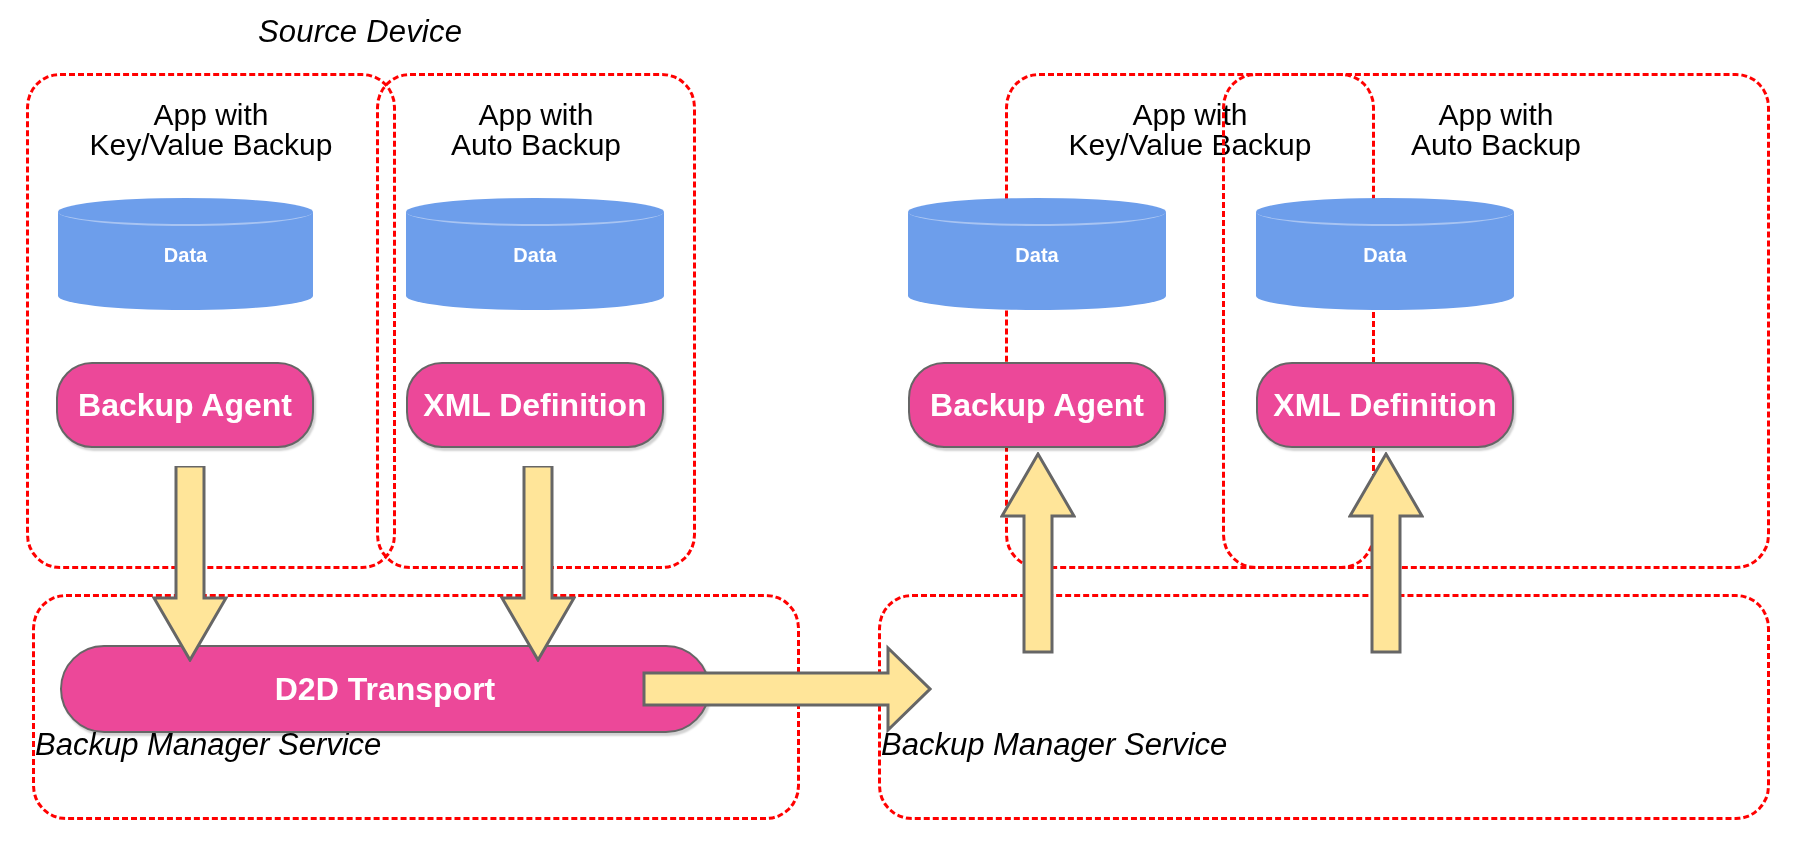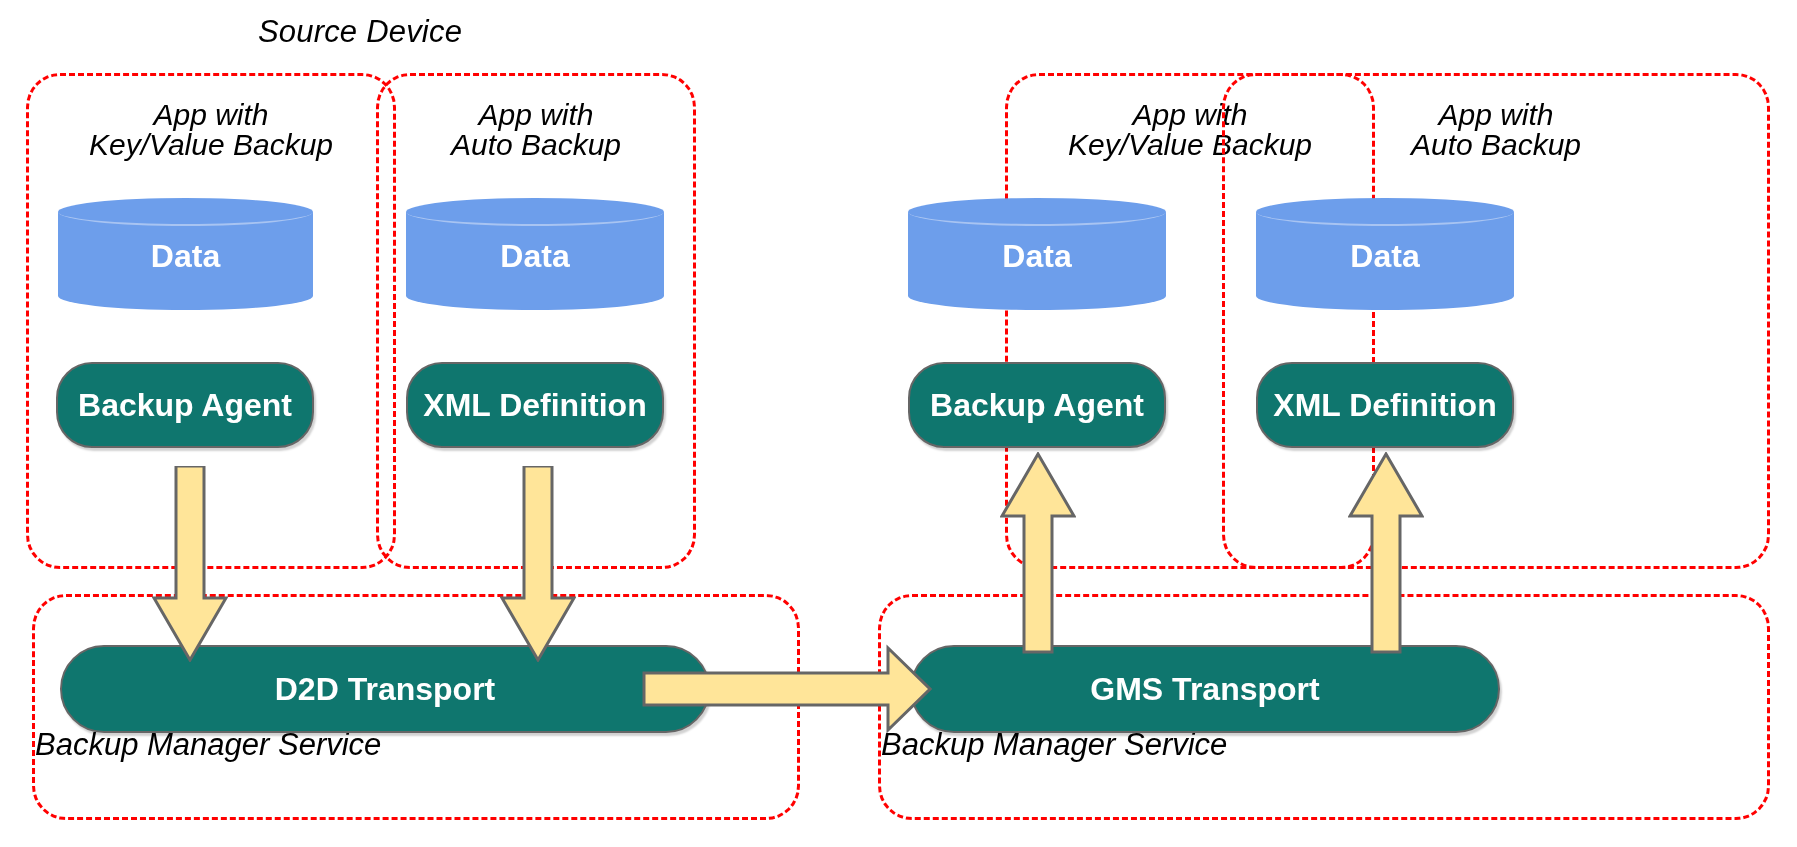--- a/index.html
+++ b/index.html
@@ -36,21 +36,20 @@
     border-radius: 34px;
     box-sizing: border-box;
     background: transparent;
   }
 
   .app-caption {
     position: absolute;
     width: 100%;
     left: 0;
     text-align: center;
-    font-style: italic;
     font-size: 30px;
     line-height: 1.0;
     color: #000000;
   }
   .app-caption .l2 { display: block; margin-top: 0; }
 
   .svc-caption {
     position: absolute;
     width: 100%;
     left: 0;
@@ -93,28 +92,28 @@
   }
   .cyl-label {
     position: absolute;
     left: 0;
     top: 50%;
     transform: translateY(-42%);
     width: 100%;
     text-align: center;
     color: #ffffff;
     font-weight: bold;
-    font-size: 32px;
+    font-size: 20px;
     z-index: 4;
   }
 
   
   .pill {
     position: absolute;
-    background: #0f766e;
+    background: #ec4899;
     border: 2px solid #666666;
     border-radius: 36px;
     box-sizing: border-box;
     display: flex;
     align-items: center;
     justify-content: center;
     color: #ffffff;
     font-weight: bold;
     font-size: 32px;
     box-shadow: 2px 3px 2px rgba(0,0,0,0.18);
@@ -228,23 +227,20 @@
   </div>
 
   <div class="pill" style="left:1256px; top:362px; width:258px; height:86px;">
     <span>XML Definition</span>
   </div>
 
   <div class="dashed-box" style="left:878px; top:594px; width:892px; height:226px;">
     <div class="svc-caption" style="top:130px;">Backup Manager Service</div>
   </div>
 
-  <div class="pill transport" style="left:910px; top:645px; width:590px; height:88px;">
-    <span>GMS Transport</span>
-  </div>
 
   <div class="arrow" style="left:1000px; top:452px; width:76px; height:202px;">
     <svg viewBox="0 0 76 202" preserveAspectRatio="none">
       <polygon points="38,2 74,64 52,64 52,200 24,200 24,64 2,64" fill="#ffe599" stroke="#666666" stroke-width="3" stroke-linejoin="miter"></polygon>
     </svg>
   </div>
 
   <div class="arrow" style="left:1348px; top:452px; width:76px; height:202px;">
     <svg viewBox="0 0 76 202" preserveAspectRatio="none">
       <polygon points="38,2 74,64 52,64 52,200 24,200 24,64 2,64" fill="#ffe599" stroke="#666666" stroke-width="3" stroke-linejoin="miter"></polygon>

